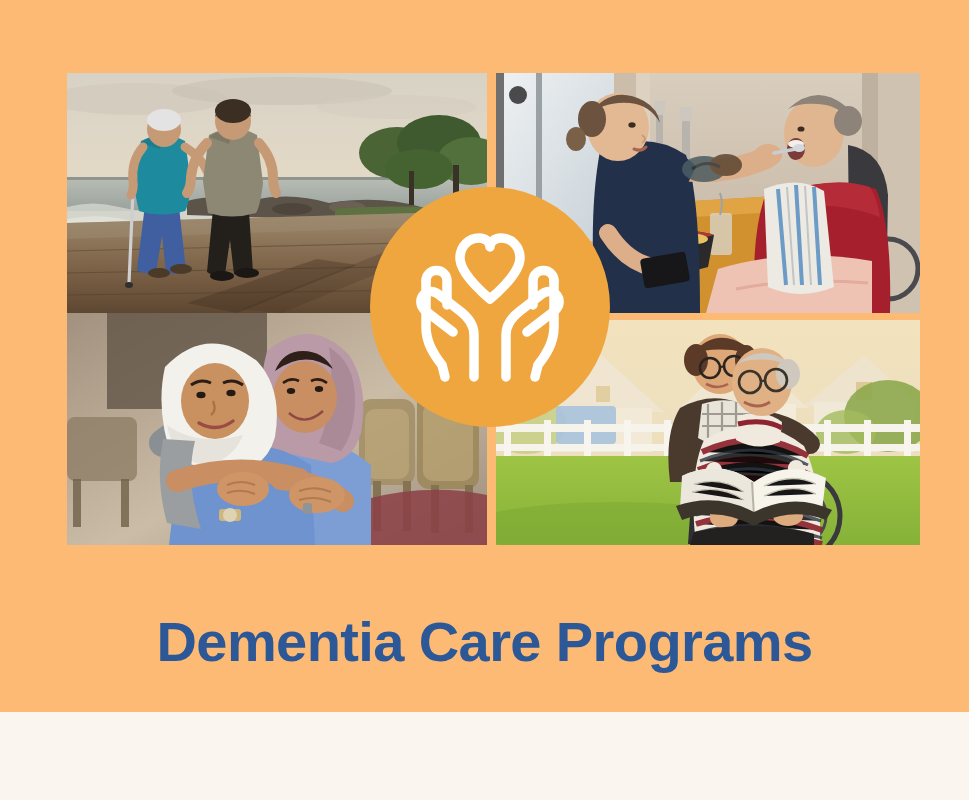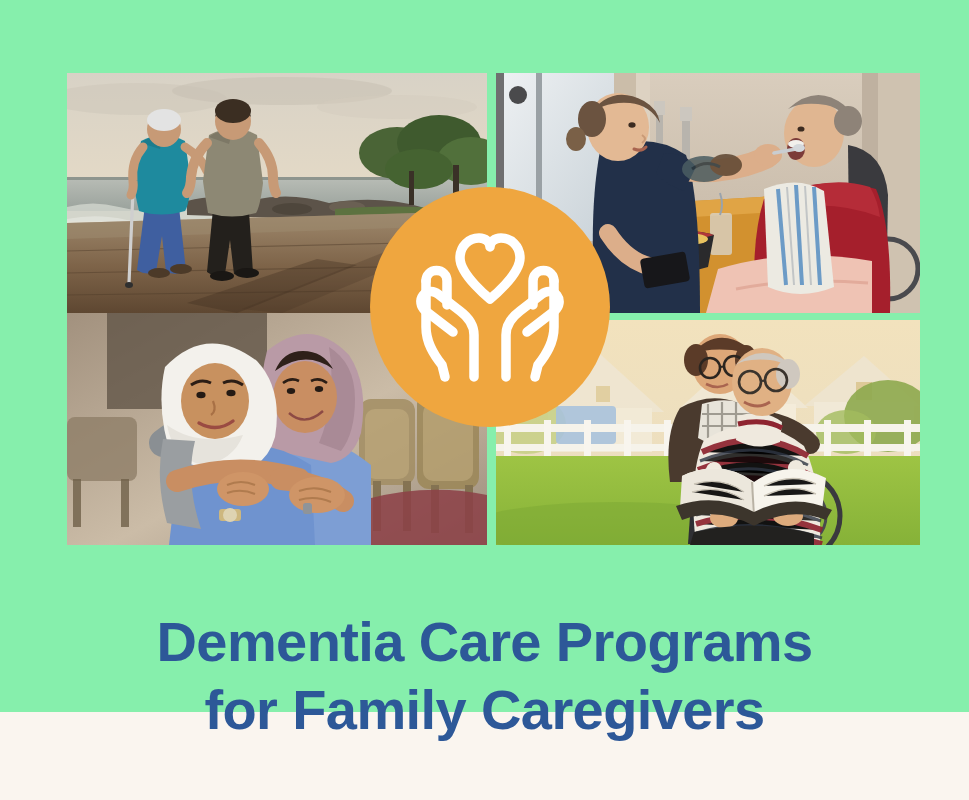--- a/index.html
+++ b/index.html
@@ -11,21 +11,21 @@
     width: 969px;
     height: 800px;
     background: #FAF5EF;
     font-family: "Liberation Sans", sans-serif;
     overflow: hidden;
   }
   #root {
     position: relative;
     width: 969px;
     height: 712px;
-    background: #86efac;
+    background: #fdba74;
   }
 
   
   .collage {
     position: absolute;
     left: 67px;
     top: 73px;
     width: 853px;
     height: 472px;
   }
@@ -532,16 +532,15 @@
         <path d="M150 50 C 150 44 145.5 39.5 139.5 39.5 C 133.5 39.5 129 44 129 50 L129 74"></path>
 
         <path d="M102 146 L102 104 C 102 94 108 86 116 80 L138 63
                  C 143 59 149.5 60 153 64.5 C 156.5 69 155.5 75.5 151 79.5 L123 101"></path>
       </svg>
     </span>
   </div>
 
   <div class="title-block">
     <span class="title-line">Dementia Care Programs</span>
-    <span class="title-line">for Family Caregivers</span>
   </div>
 
 </div>
 
 </body></html>

